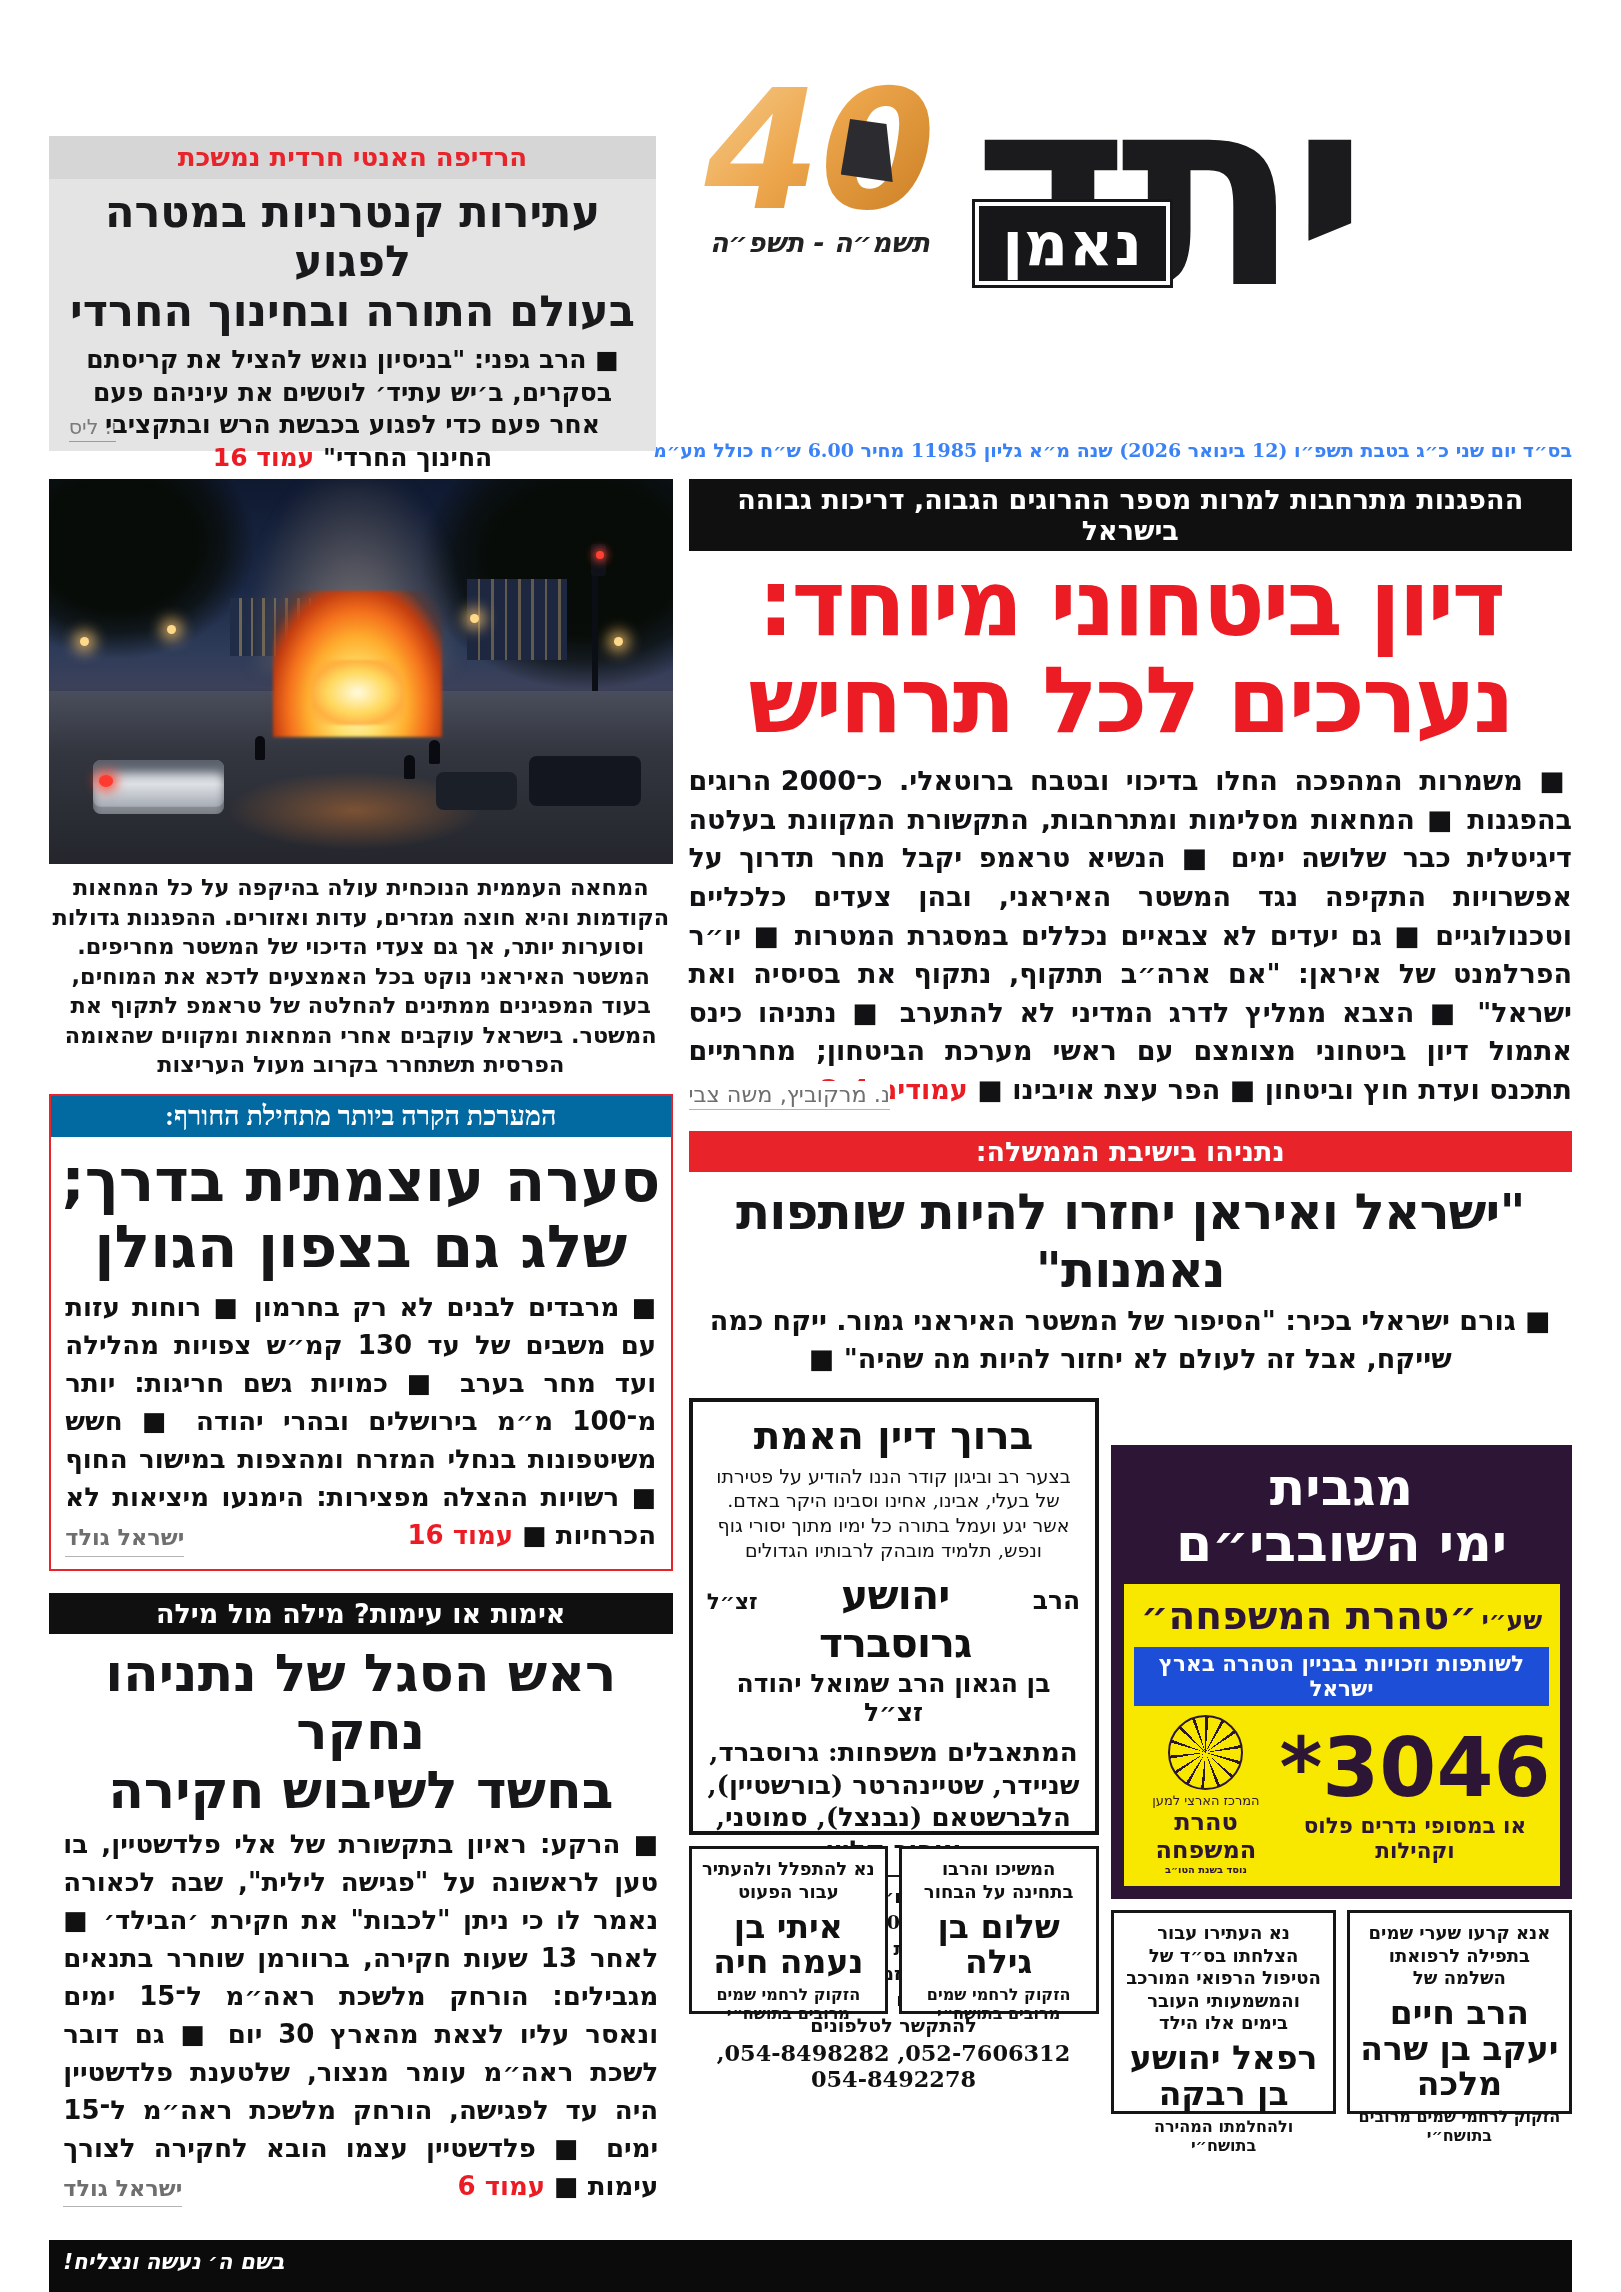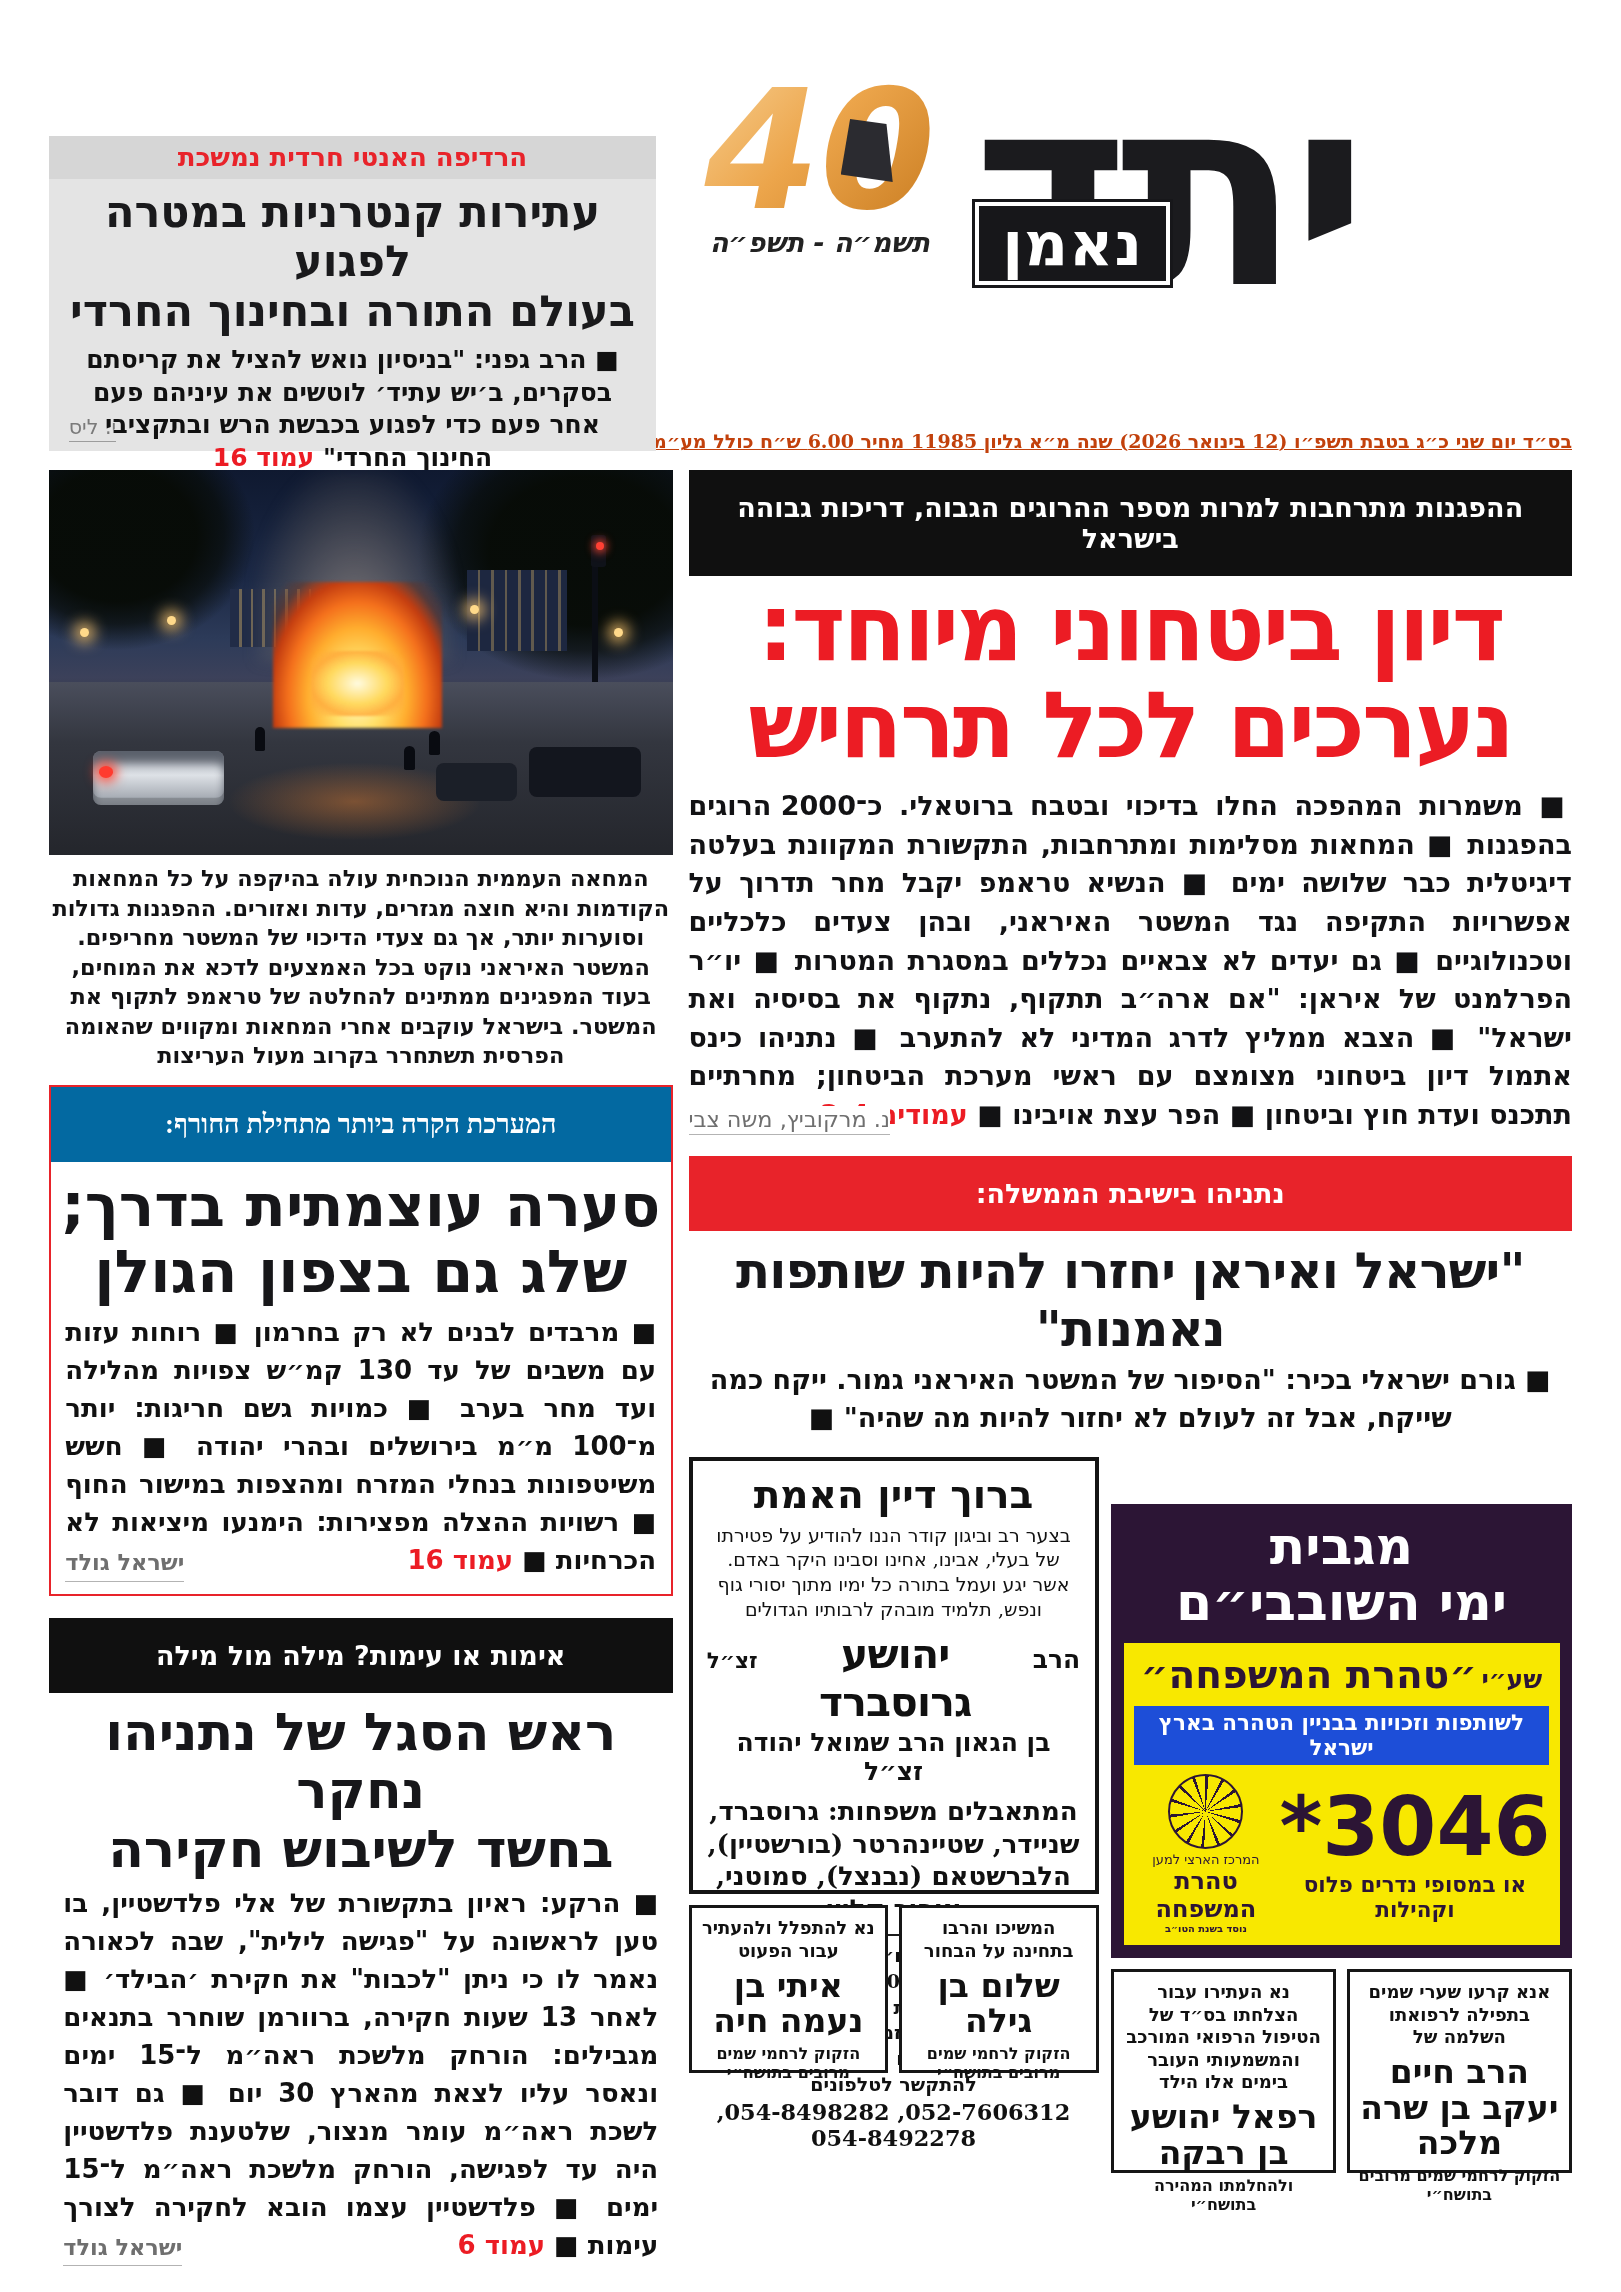--- a/index.html
+++ b/index.html
@@ -16,43 +16,43 @@
   .neeman-box { position:absolute; left:7.2px; bottom:30px; background:#17171a; color:#fff;
                 font-size:61px; font-weight:900; padding:1.8px 23px; border:4.5px solid #fff;
                 outline:3.6px solid #17171a; letter-spacing:0.9px;}
   .mast-emblem { width:296px; position:relative; text-align:center; padding-top:3.6px; }
   .anniv-num { display:inline-block; font-size:166px; font-weight:900; font-style:italic; line-height:.9;
                background:linear-gradient(135deg,#f7cd8d 0%,#eca54b 45%,#c97c20 100%);
                -webkit-background-clip:text; background-clip:text; color:transparent; }
   .anniv-mark { position:absolute; left:57%; top:47px; width:52px; height:63px; background:#2b2b30;
                 clip-path:polygon(18% 0,88% 8%,100% 100%,0 88%); }
   .anniv-years { font-size:27px; font-weight:700; font-style:italic; color:#222; margin-top:1.8px; }
-  .dateline { font-family:"DejaVu Serif","DejaVu Sans",serif;
+  .dateline { margin-top:9px; font-family:"DejaVu Serif","DejaVu Sans",serif;
               font-size:19px; font-weight:700; white-space:nowrap; text-align:justify;
-              text-align-last:justify; color:#c2410c;text-decoration:underline; }
+              text-align-last:justify; color:#3b82f6; }
 
   
   .gray-box { width:656px; background:#e4e4e4; margin-top:64px; position:relative;
               height:315px; padding-bottom:10.7px; }
   .gray-kicker { background:#d6d6d6; color:#e8232a; font-weight:800; font-size:26px;
                  text-align:center; padding:6.3px 0; }
   .gray-headline { font-size:43px; font-weight:900; text-align:center; line-height:1.16;
                    margin:9px 7.2px 7.2px; color:#1a1a1c;}
   .gray-body { font-size:25px; font-weight:700; text-align:center; line-height:1.3;
                margin:5.4px 27px 0; }
   .ref-red { color:#ec1c24; font-weight:900; }
   .byline { position:absolute; left:19.7px; bottom:9px; color:#7a7a7a; font-size:20.6px;
             font-weight:500; border-bottom:1.8px solid #9c9c9c; padding-bottom:1.8px; }
 
   
   .columns { display:flex; gap:16px; margin-top:18px; }
   .col-right { width:900px; }
   .col-left { width:656px; }
 
-  .bar { font-size:27px; font-weight:800; text-align:center; padding:22px 0; color:#fff; }
+  .bar { font-size:27px; font-weight:800; text-align:center; padding:5px 0; color:#fff; }
   .bar-black { background:#101010; }
   .bar-red { background:#e8232a; }
   .bar-blue { background:#0369a1;font-family:Liberation Serif, serif; }
 
   .lead-headline { color:#ec1c24; font-weight:900; text-align:center; font-size:92px;
                    line-height:1.05; letter-spacing:-2.7px; margin-top:5.4px; }
   .story { position:relative; }
   .story-body { font-size:27px; font-weight:700; text-align:justify; line-height:1.43;
                 margin-top:12.5px; color:#121214; }
   .story-byline { position:absolute; left:0; bottom:0; color:#6f6f6f; font-size:22.4px;

